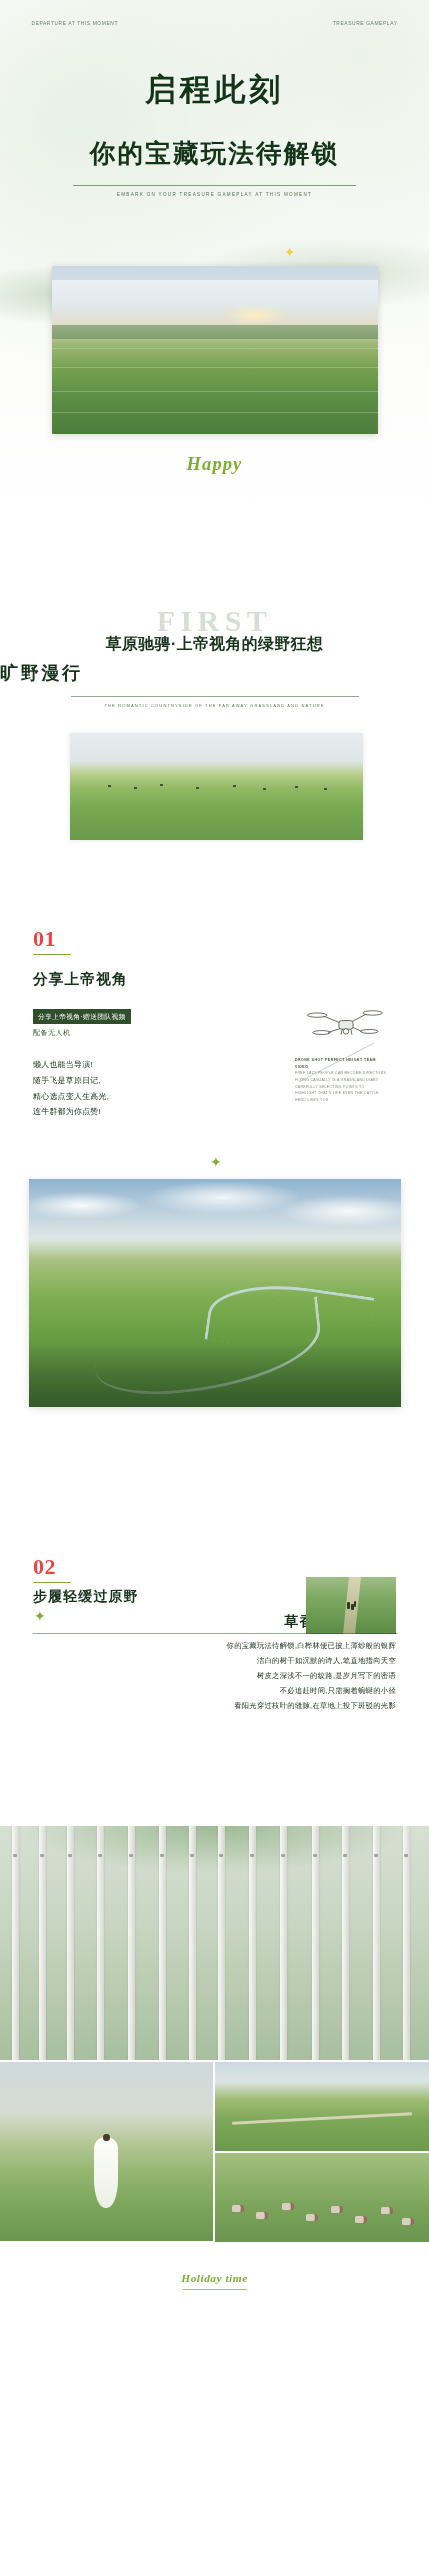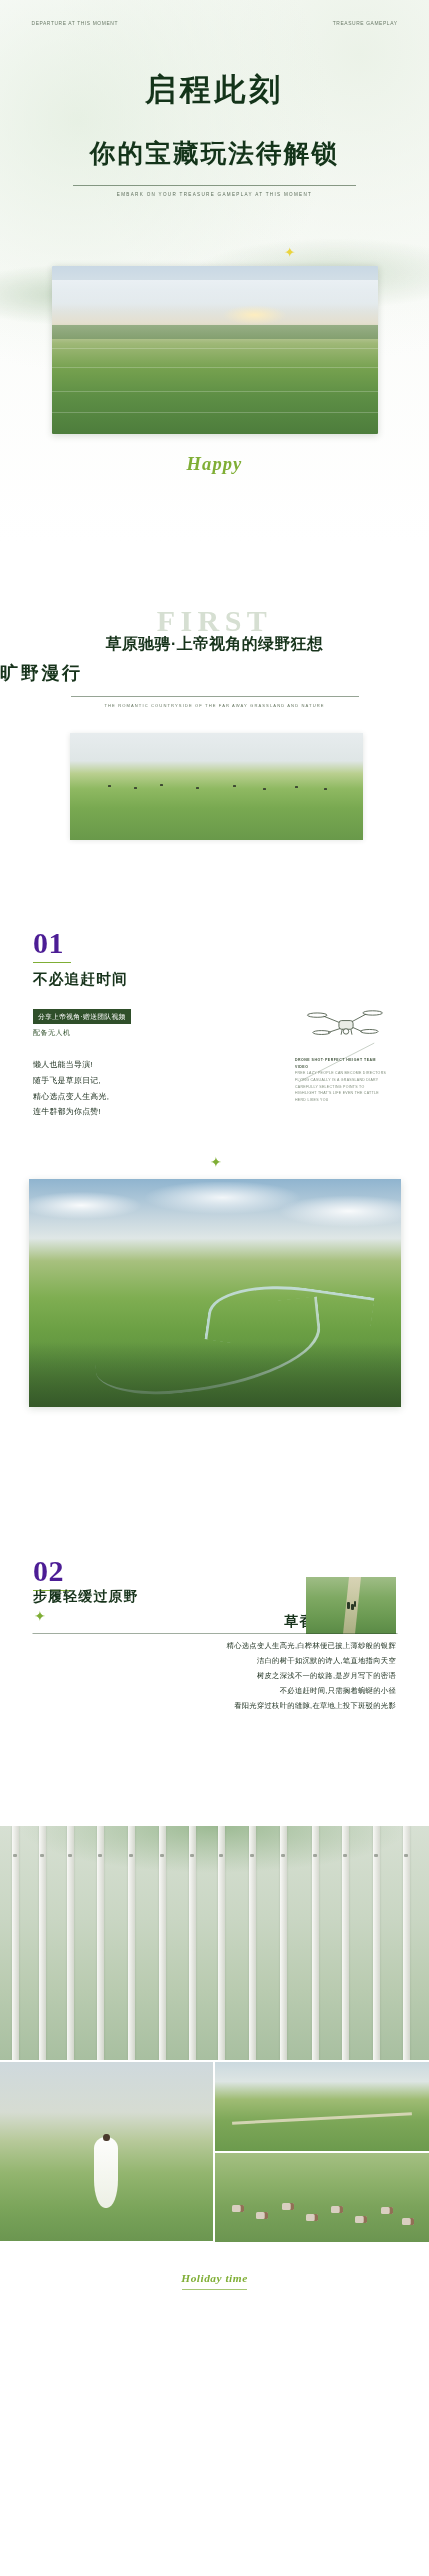--- a/index.html
+++ b/index.html
@@ -188,23 +188,23 @@
     width: 2.7px; height: 1.6px;
     background: #3e4a33;
     border-radius: 0.5px;
   }
 
   
   .sec-01 { position: relative; width: 429px; height: 620px; }
   .num {
     font-family: "Liberation Serif", serif;
     font-weight: 700;
-    font-size: 30px;
+    font-size: 22px;
     letter-spacing: 0.5px;
-    color: #4c1d95;
+    color: #ef4444;
   }
   .num-underline {
     width: 38px; height: 1.1px; background: #7fae35; margin-top: 2.2px;
   }
   .sec01-num { position: absolute; top: 24px; left: 33px; }
   .sec01-h {
     position: absolute; top: 68px; left: 33px;
     font-size: 14.7px; font-weight: 700; letter-spacing: 1.1px; color: #17331b;
   }
   .sec01-tag {
@@ -462,21 +462,21 @@
       <div class="cow" style="left:225px; top:53px"></div>
       <div class="cow" style="left:254px; top:55px"></div>
     </div>
   </section>
 
   <section class="sec-01">
     <div class="sec01-num">
       <div class="num">01</div>
       <div class="num-underline"></div>
     </div>
-    <div class="sec01-h">不必追赶时间</div>
+    <div class="sec01-h">分享上帝视角</div>
 
     <div class="sec01-tag">
       <span class="tag-box">分享上帝视角·赠送团队视频</span>
     </div>
     <div class="sec01-tag2">配备无人机</div>
 
     <div class="sec01-body">
       <div>懒人也能当导演!</div>
       <div>随手飞是草原日记,</div>
       <div>精心选点变人生高光,</div>
@@ -535,21 +535,21 @@
     <div class="sec02-photo">
       <div class="path"></div>
       <div class="walker" style="left:46%; top:44%"></div>
       <div class="walker" style="left:50%; top:47%"></div>
       <div class="walker" style="left:53%; top:42%"></div>
     </div>
 
     <div class="sec02-rule"></div>
 
     <div class="sec02-text">
-      <div>精心选点变人生高光,白桦林便已披上薄纱般的银辉</div>
+      <div>你的宝藏玩法待解锁,白桦林便已披上薄纱般的银辉</div>
       <div>洁白的树干如沉默的诗人,笔直地指向天空</div>
       <div>树皮之深浅不一的纹路,是岁月写下的密语</div>
       <div>不必追赶时间,只需搁着蜿蜒的小径</div>
       <div>看阳光穿过枝叶的缝隙,在草地上投下斑驳的光影</div>
     </div>
   </section>
 
   <section class="gallery">
     <div class="birch">
       <div class="canopy"></div>

